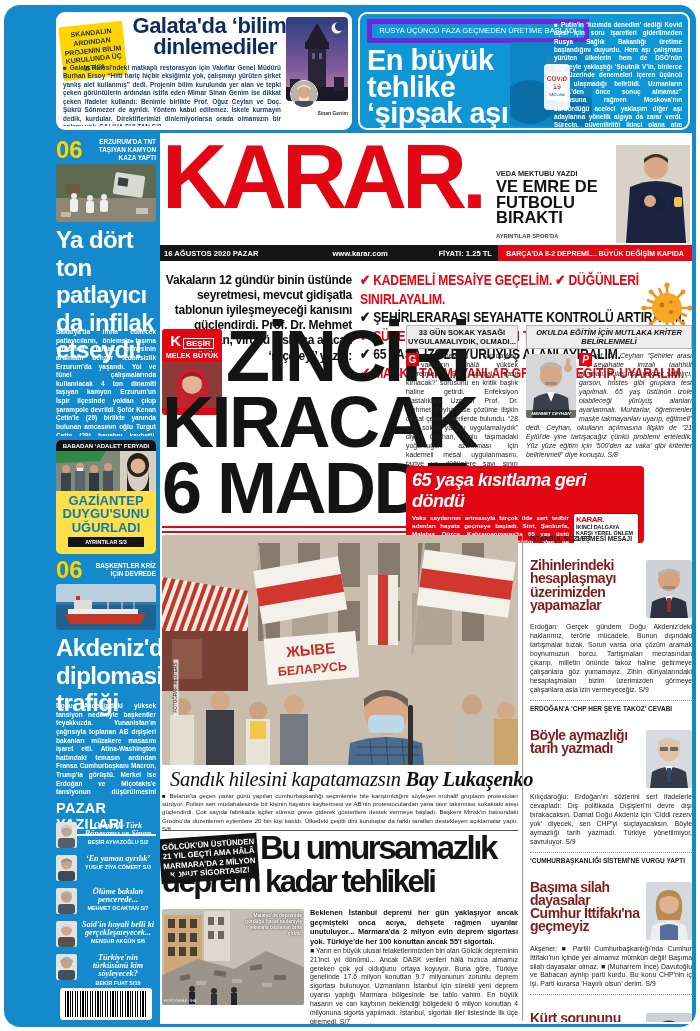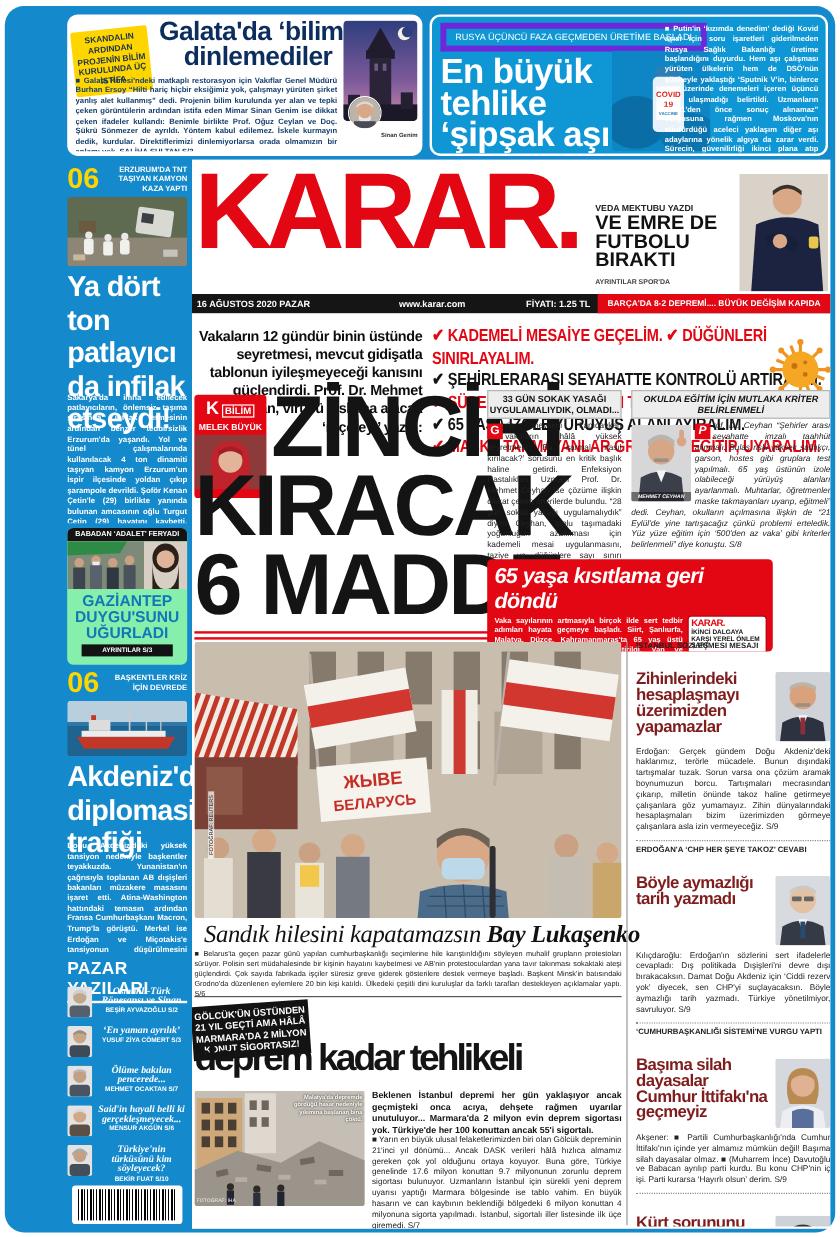--- a/index.html
+++ b/index.html
@@ -22,21 +22,21 @@
   .a-body{position:absolute;right:6px;top:7px;width:128px;height:106px;font-size:6.3px;font-weight:700;text-align:justify;line-height:1.33;overflow:hidden;}
 
   
   .sidebar{position:absolute;left:56px;top:136px;width:100px;height:886px;color:#fff;}
   .sb-row{position:absolute;left:0;width:100px;display:flex;align-items:center;gap:3px;}
   .sb-num{color:#ffd500;font-size:24px;font-weight:900;line-height:1;}
   .sb-kick{flex:1;font-size:6.4px;font-weight:900;text-align:right;line-height:1.25;}
   .sb-ph{position:absolute;left:0;width:100px;border-radius:3px;overflow:hidden;}
   .sb-hl{position:absolute;left:0;width:100px;font-size:24px;font-weight:900;line-height:1.15;letter-spacing:-.6px;}
   .sb-bd{position:absolute;left:0;width:100px;font-size:6.5px;font-weight:700;text-align:justify;line-height:1.33;overflow:hidden;}
-  .gaz{position:absolute;left:0;top:304px;width:100px;height:114px;background:#86efac;border-radius:5px;overflow:hidden;text-align:center;}
+  .gaz{position:absolute;left:0;top:304px;width:100px;height:114px;background:#fde047;border-radius:5px;overflow:hidden;text-align:center;}
   .gaz-top{background:#131313;color:#fff;font-size:6px;font-weight:900;padding:2.5px 1px;}
   .gaz-ph{height:40px;overflow:hidden;}
   .gaz-title{color:#1277b8;font-size:13px;font-weight:900;line-height:1.02;padding:3px 2px 2px;}
   .gaz-bot{background:#131313;color:#fff;font-size:5.4px;font-weight:900;padding:2px;margin:1px 12px 0;}
   .pz-title{position:absolute;left:0;top:664px;width:100px;font-size:14.5px;font-weight:900;letter-spacing:.3px;border-bottom:2px solid #fff;padding-bottom:2px;}
   .pz-list{position:absolute;left:0;top:686px;width:100px;}
   .pz-item{display:flex;gap:3px;margin-bottom:4px;height:29px;}
   .pz-av{flex:none;width:21px;height:26px;border-radius:2px;overflow:hidden;}
   .pz-tx{flex:1;text-align:center;}
   .pz-t{font-family:"Liberation Serif",serif;font-style:italic;font-weight:700;font-size:8.2px;line-height:1;}
@@ -369,21 +369,21 @@
         <circle cx="45" cy="13" r="2.4" fill="#f0941f"></circle>
           <circle cx="13" cy="45" r="2.4" fill="#f0941f"></circle>
         <circle cx="29" cy="29" r="15" fill="#f5a623"></circle>
         <circle cx="24" cy="26" r="2.4" fill="#c96f12"></circle>
           <circle cx="33" cy="33" r="2" fill="#c96f12"></circle>
           <circle cx="33" cy="23" r="1.6" fill="#c96f12"></circle>
       </svg>
     </div>
 
     <div class="ozel">
-      <div style="margin-top:3px"><span class="oz-k">K</span><span class="oz-l">BİLİM</span></div>
+      <div style="margin-top:3px"><span class="oz-k">K</span><span class="oz-l">BEŞİR</span></div>
       <div class="oz-n">MELEK BÜYÜK</div>
       <div class="oz-ph">
         <svg width="60" height="46" viewBox="0 0 60 46">
           <rect width="60" height="46" fill="#8c3a3a"></rect>
           <path d="M14 24 Q14 6 30 6 Q46 6 46 24 L46 46 L14 46 Z" fill="#c0232b"></path>
           <circle cx="30" cy="22" r="10" fill="#e2b49a"></circle>
           <path d="M20 18 Q30 10 40 18 L40 14 Q30 6 20 14 Z" fill="#a31d24"></path>
         </svg>
       </div>
     </div>
@@ -505,20 +505,21 @@
           <rect x="246" y="170" width="5" height="60" rx="2" fill="#2e2e34"></rect>
         </g>
       </svg>
       <div class="vcred">FOTOĞRAF: REUTERS</div>
     </div>
     <div class="bel-cap"><span>Sandık hilesini kapatamazsın </span><b>Bay Lukaşenko</b></div>
     <div class="bel-bd">■ Belarus'ta geçen pazar günü yapılan cumhurbaşkanlığı seçimlerine hile karıştırıldığını söyleyen muhalif grupların protestoları sürüyor. Polisin sert müdahalesinde bir kişinin hayatını kaybetmesi ve AB'nin protestoculardan yana tavır takınması sokaktaki ateşi güçlendirdi. Çok sayıda fabrikada işçiler süresiz greve giderek gösterilere destek vermeye başladı. Başkent Minsk'in batısındaki Grodno'da düzenlenen eylemlere 20 bin kişi katıldı. Ülkedeki çeşitli dini kuruluşlar da farklı tarafları destekleyen açıklamalar yaptı. S/6</div>
     <div class="hrline"></div>
 
     <div class="sticker">GÖLCÜK'ÜN ÜSTÜNDEN 21 YIL GEÇTİ AMA HÂLÂ MARMARA'DA 2 MİLYON KONUT SİGORTASIZ!</div>
+    <div class="mega dph1">Bu umursamazlık</div>
     <div class="mega dph2">deprem kadar tehlikeli</div>
     <div class="dp-photo">
       <svg width="142" height="96" viewBox="0 0 142 96">
         <rect width="142" height="96" fill="#c4beb4"></rect>
         <rect x="2" y="6" width="38" height="58" fill="#cfa87a"></rect>
         <g fill="#4a3f35">
           <rect x="6" y="10" width="7" height="9"></rect>
             <rect x="17" y="10" width="7" height="9"></rect>
             <rect x="28" y="10" width="7" height="9"></rect>
           <rect x="6" y="24" width="7" height="9"></rect>

